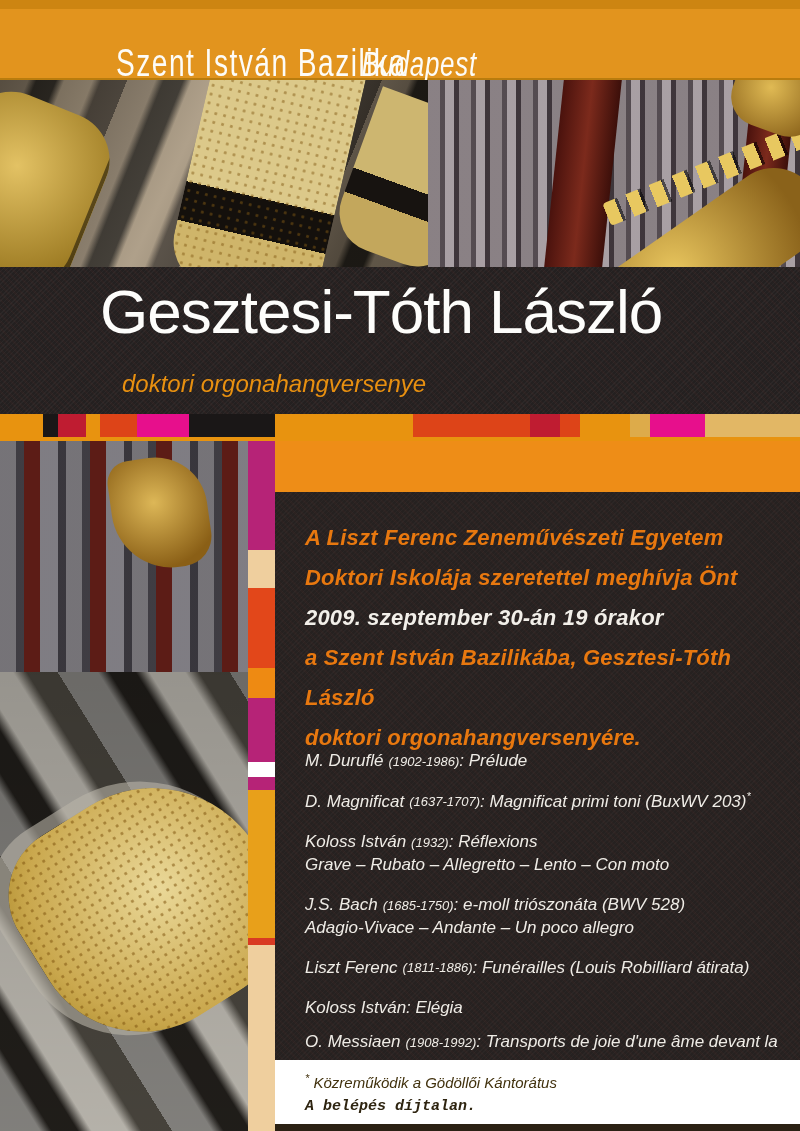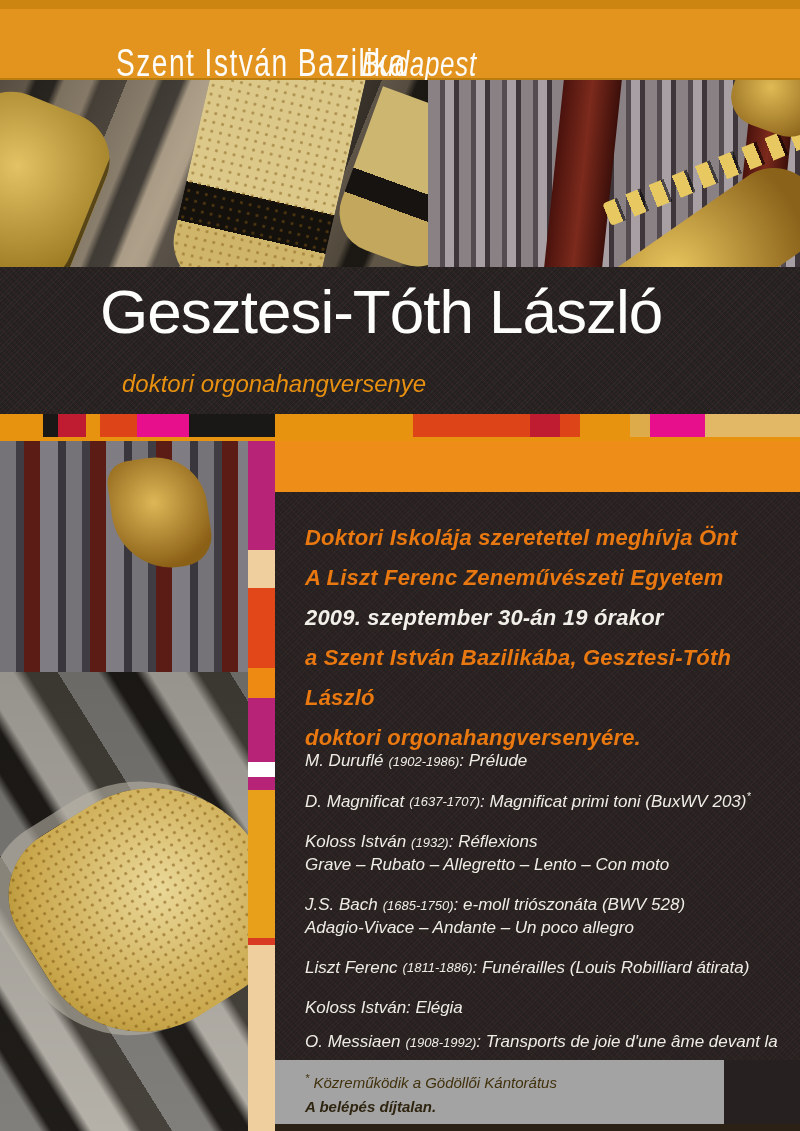--- a/index.html
+++ b/index.html
@@ -86,24 +86,24 @@
   .invitation p.date{color:#f2efe9;}
 
   .program{position:absolute;left:30px;top:252px;width:492px;}
   .pitem{margin:0 0 12px;font-size:17px;line-height:22px;font-style:italic;font-weight:400;color:#efece6;}
   .years{font-size:13px;margin-left:5px;}
   .years:empty{display:none;margin:0;}
   .star{font-size:11px;}
   .tempo{display:block;}
   .tempo:empty{display:none;}
 
-  .footer{position:absolute;left:0;top:619px;width:449px;height:64px;background:#a3a3a3;}
+  .footer{position:absolute;left:0;top:619px;width:525px;height:64px;background:#ffffff;}
   .footer .note{margin:12px 0 0 30px;font-size:15px;font-style:italic;color:#41310d;}
   .footer .note sup{font-size:11px;}
-  .footer .free{margin:7px 0 0 30px;font-size:15px;font-style:italic;font-weight:700;color:#2e2410;}
+  .footer .free{margin:7px 0 0 30px;font-size:15px;font-style:italic;font-weight:700;color:#2e2410;font-family:Liberation Mono, monospace;}
   .bottom-strip{position:absolute;left:0;top:683px;width:525px;height:7px;background:#2b2114;}
 </style>
 </head>
 <body>
 
 <div class="poster">
 
   <header class="topbar">
     <div class="topbar-shade"></div>
     <h1><span class="squeeze"><span>Szent István Bazilika</span>&nbsp;&nbsp;<span class="city">Budapest</span></span></h1>
@@ -167,22 +167,22 @@
         <div class="seg" style="top: 349px; height: 148px; background: rgb(232, 160, 26);"></div>
         <div class="seg" style="top: 497px; height: 7px; background: rgb(217, 58, 34);"></div>
         <div class="seg" style="top: 504px; height: 186px; background: rgb(239, 207, 158);"></div>
       </div>
 
     <div class="right">
       <div class="orange-block"></div>
 
       <div class="panel">
         <div class="invitation">
+          <p>A Liszt Ferenc Zeneművészeti Egyetem</p>
           <p>Doktori Iskolája szeretettel meghívja Önt</p>
-          <p>A Liszt Ferenc Zeneművészeti Egyetem</p>
           <p class="date">2009. szeptember 30-án 19 órakor</p>
           <p>a Szent István Bazilikába, Gesztesi-Tóth László</p>
           <p>doktori orgonahangversenyére.</p>
         </div>
 
         <div class="program">
           <p class="pitem"><span class="comp">M. Duruflé</span><span class="years">(1902-1986)</span><span class="piece">: Prélude</span><sup class="star"></sup></p>
           <p class="pitem"><span class="comp">D. Magnificat</span><span class="years">(1637-1707)</span><span class="piece">: Magnificat primi toni (BuxWV 203)</span><sup class="star">*</sup></p>
           <p class="pitem"><span class="comp">Koloss István</span><span class="years">(1932)</span><span class="piece">: Réflexions</span><sup class="star"></sup><span class="tempo">Grave – Rubato – Allegretto – Lento – Con moto</span></p>
           <p class="pitem"><span class="comp">J.S. Bach</span><span class="years">(1685-1750)</span><span class="piece">: e-moll triószonáta (BWV 528)</span><sup class="star"></sup><span class="tempo">Adagio-Vivace – Andante – Un poco allegro</span></p>

